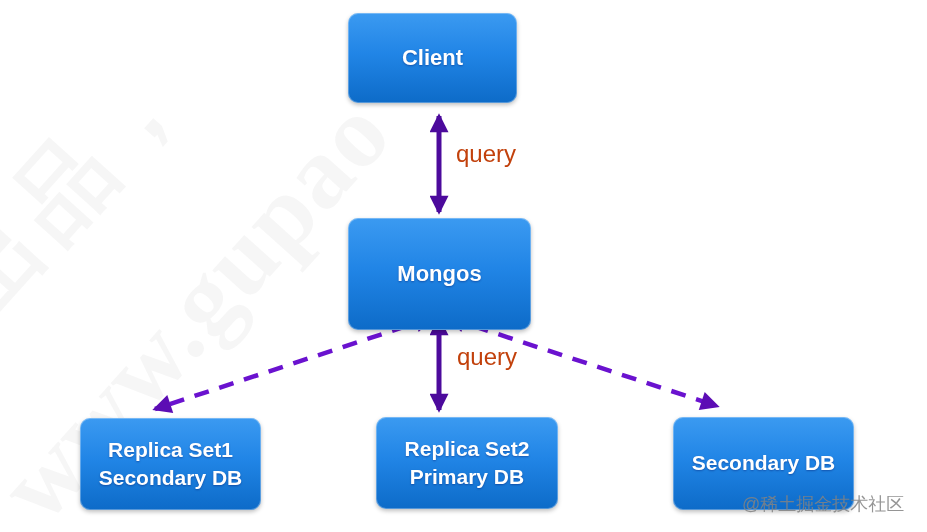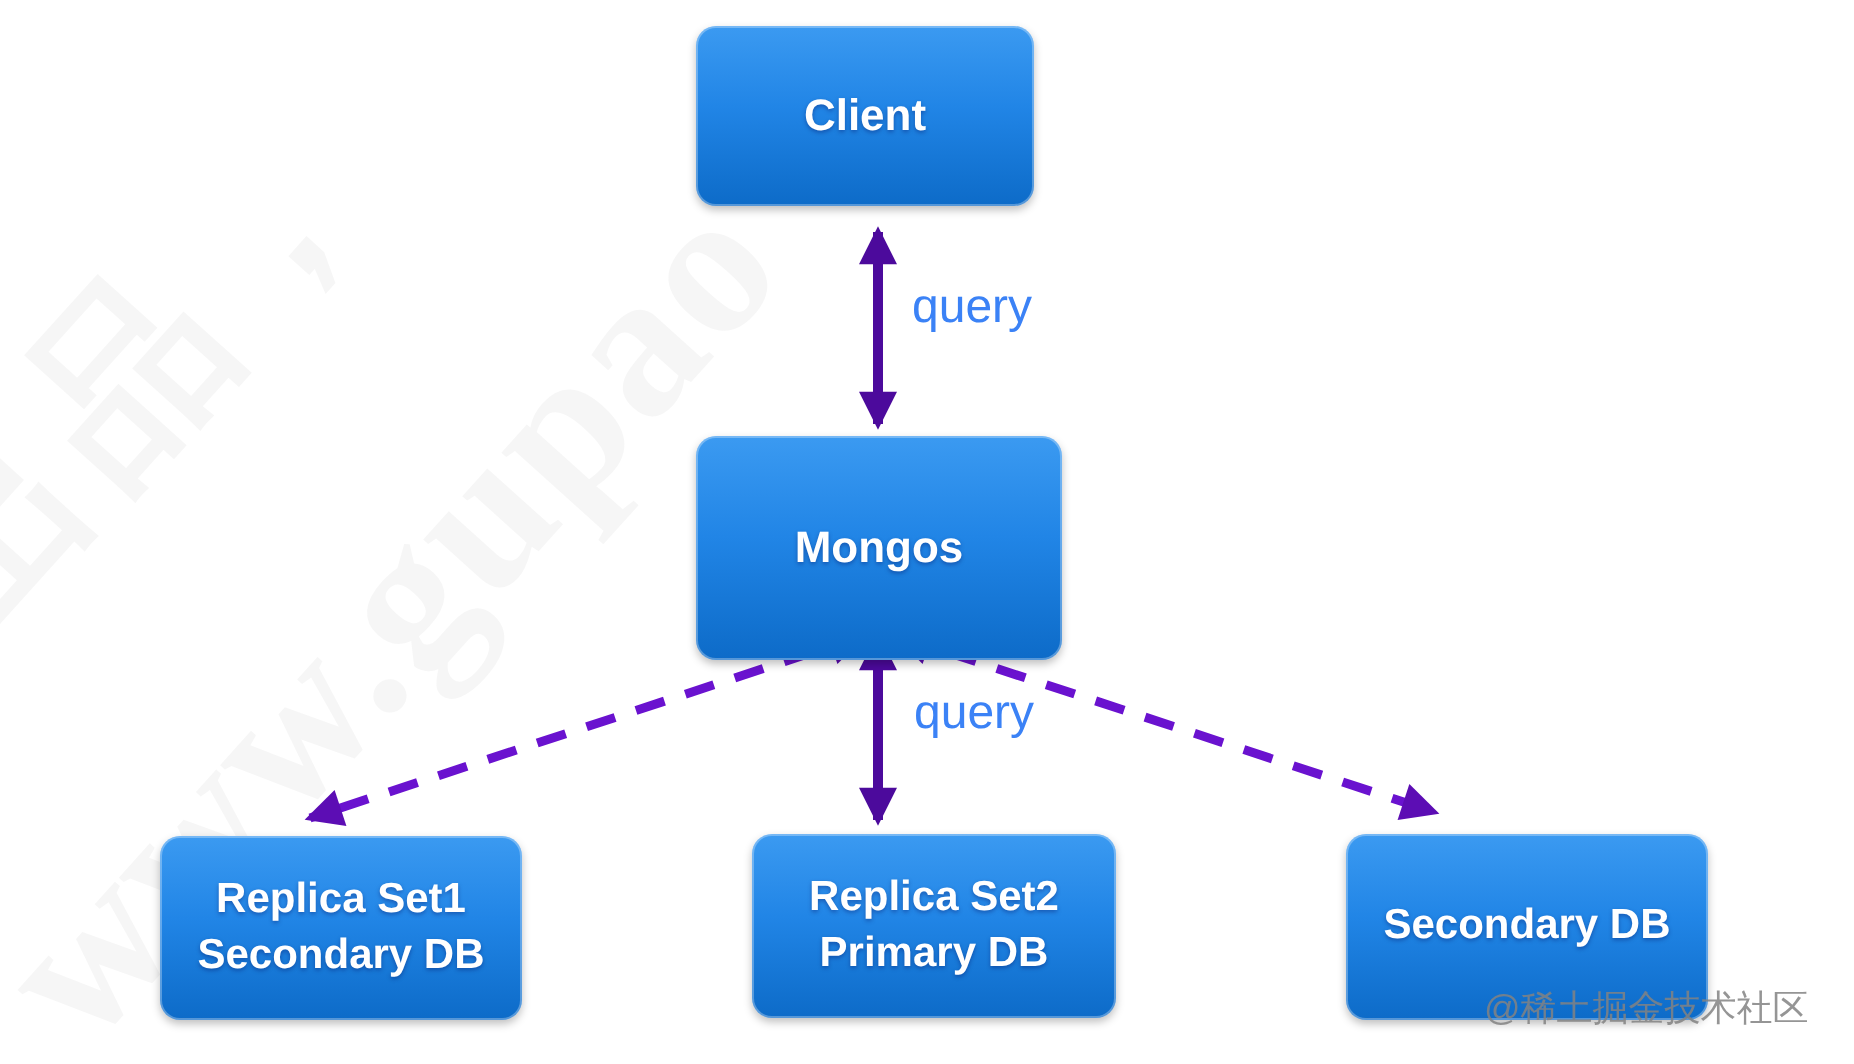--- a/index.html
+++ b/index.html
@@ -47,21 +47,21 @@
   .node-replica { font-size: 21px; line-height: 1.35; margin-left: 28px; }
   .node-r1 { left: 52px;  top: 418px; width: 181px; height: 92px; }
   .node-r2 { left: 348px; top: 417px; width: 182px; height: 92px; align-items: center; }
   .node-r3 { left: 645px; top: 417px; width: 181px; height: 93px; }
 
   
   .edges { position: absolute; left: 0; top: 0; z-index: 1; }
 
   .edge-label {
     position: absolute;
-    color: #3b82f6;
+    color: #c2410c;
     font-size: 24px;
     z-index: 3;
     pointer-events: none;
   }
   .edge-label-top    { left: 456px; top: 140px; }
   .edge-label-bottom { left: 457px; top: 343px; }
 
   
   .community-wm {
     position: absolute;

